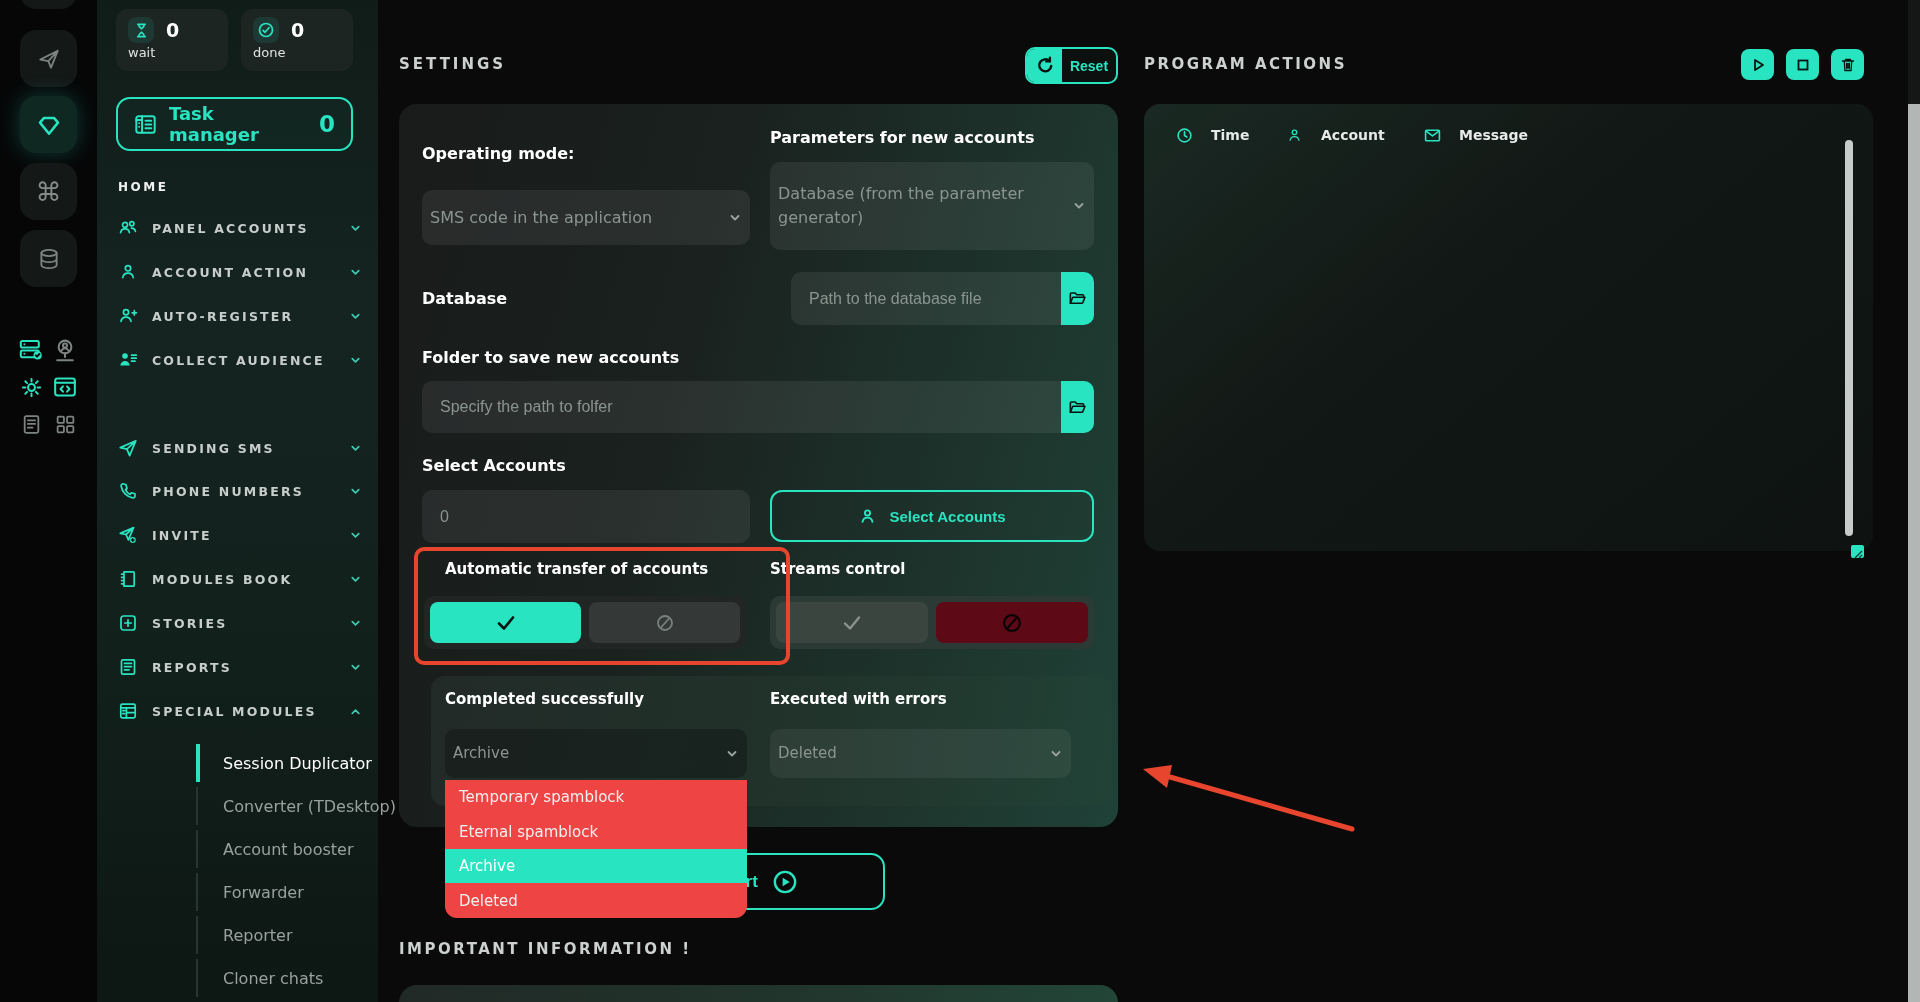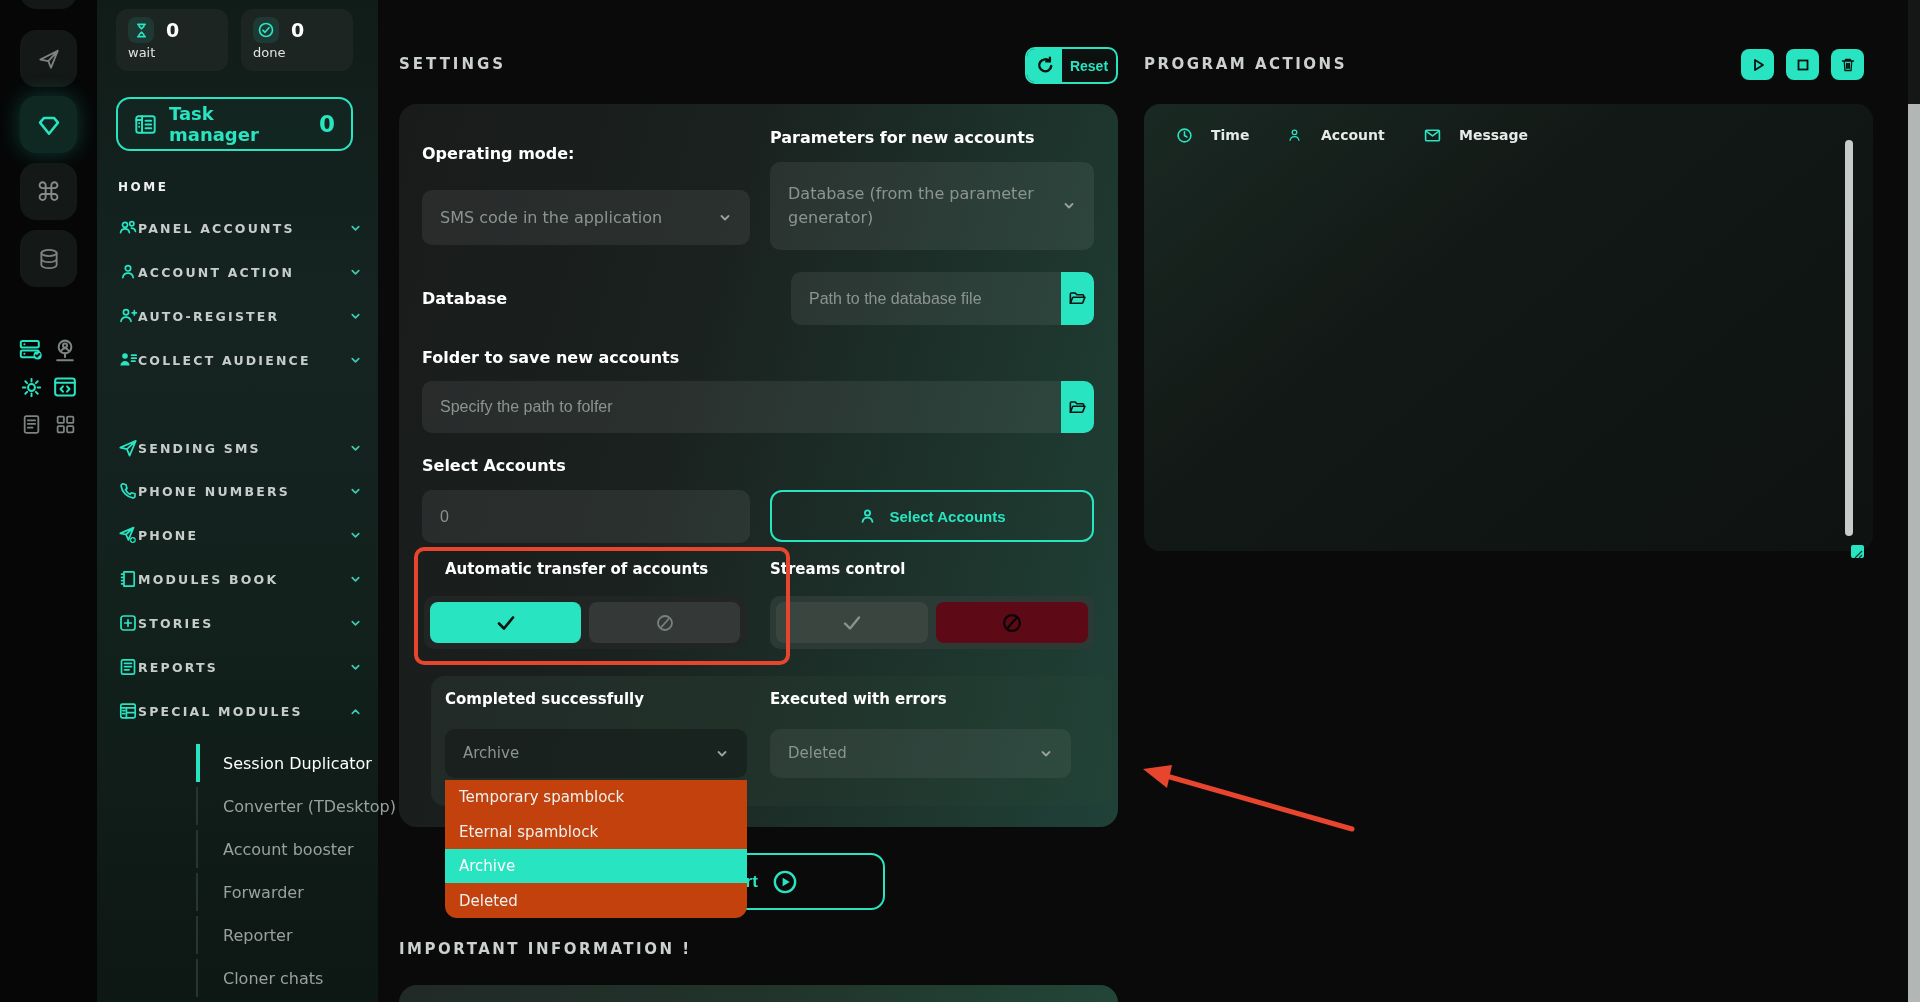--- a/index.html
+++ b/index.html
@@ -29,21 +29,21 @@
   .counter{position:absolute;top:9px;width:112px;height:62px;border-radius:12px;background:#1d2523;padding:8px 12px}
   .counter .row{display:flex;align-items:center;gap:12px}
   .cnt-icbox{width:26px;height:26px;border-radius:8px;background:rgba(41,228,193,.10);display:flex;align-items:center;justify-content:center}
   .cnt-val{color:#fff;font-size:19px;font-weight:bold}
   .cnt-label{color:#dfe4e2;font-size:13px;margin-top:2px}
   .taskmgr{position:absolute;left:19px;top:97px;width:237px;height:54px;border:2px solid var(--accent);
     border-radius:14px;display:flex;align-items:center;padding:0 16px;gap:12px;background:rgba(41,228,193,.03)}
   .taskmgr-label{color:var(--accent);font-size:18px;font-weight:bold;flex:1}
   .taskmgr-badge{color:var(--accent);font-size:23px;font-weight:bold}
   .home-label{position:absolute;left:21px;top:180px;color:#eef1f0;font-size:12px;font-weight:bold;letter-spacing:2.5px}
-  .mi{position:absolute;left:21px;width:244px;height:36px;display:flex;align-items:center;cursor:pointer}
+  .mi{position:absolute;left:21px;width:244px;height:36px;display:flex;align-items:center;gap:14px;cursor:pointer}
   .mi-label{color:#c6cdca;font-size:12.5px;font-weight:bold;letter-spacing:2.2px;flex:1;white-space:nowrap}
   .chev{width:13px;height:13px}
   .chev path{stroke:#3fcab0;stroke-width:1.8;fill:none;stroke-linecap:round;stroke-linejoin:round}
   .chev.up{transform:rotate(180deg)}
   .sub{position:absolute;left:99px;width:220px;height:38px;display:flex;align-items:center;padding-left:25px;
        border-left:2px solid #273631;color:#99a19d;font-size:16px;cursor:pointer;white-space:nowrap}
   .sub.active{border-left:4px solid var(--accent);color:#fff;padding-left:23px}
 
   
   .ic{fill:none;stroke:var(--accent);stroke-width:1.7;stroke-linecap:round;stroke-linejoin:round}
@@ -54,21 +54,21 @@
   .h-caps{color:#ccd1cf;font-size:15px;font-weight:bold;letter-spacing:3px;position:absolute}
   .reset-btn{position:absolute;left:1025px;top:47px;width:93px;height:37px;border:2px solid var(--accent);
     border-radius:10px;background:#0c100f;display:flex;align-items:stretch;overflow:hidden;cursor:pointer}
   .reset-ic{width:35px;background:var(--accent);display:flex;align-items:center;justify-content:center}
   .reset-label{flex:1;display:flex;align-items:center;justify-content:center;color:var(--accent);font-size:14px;font-weight:bold}
 
   .card{position:absolute;left:399px;top:104px;width:719px;height:723px;border-radius:18px;
     background:linear-gradient(105deg,#191b1a 0%,#1a211f 38%,#1d332b 72%,#20443a 105%);}
   .flabel{position:absolute;color:#fff;font-size:16px;font-weight:bold;white-space:nowrap}
   .select{position:absolute;background:rgba(255,255,255,.07);border-radius:10px;display:flex;align-items:center;
-          padding:0 18px;color:var(--ph);font-size:16px;cursor:pointer}
+          padding:0 8px;color:var(--ph);font-size:16px;cursor:pointer}
   .select .sel-text{flex:1;line-height:1.5}
   .sel-chev{width:14px;height:14px;flex:none}
   .sel-chev path{stroke:#9aa39f;stroke-width:1.8;fill:none;stroke-linecap:round;stroke-linejoin:round}
   .tinput{position:absolute;background:rgba(255,255,255,.07);border:none;outline:none;border-radius:10px;
           padding:0 18px;color:#cfd5d2;font-size:16px}
   .tinput::placeholder{color:var(--ph)}
   .tinput.with-btn{border-radius:10px 0 0 10px}
   .folder-btn{position:absolute;width:33px;background:var(--accent);border:none;border-radius:0 10px 10px 0;
               display:flex;align-items:center;justify-content:center;cursor:pointer}
   .sel-acc-btn{position:absolute;left:371px;top:386px;width:324px;height:52px;border:2px solid var(--accent);
@@ -81,21 +81,21 @@
   .tg-green-bg{background:#2c3a35}
   .seg-on{background:var(--accent)}
   .seg-off-idle{background:#343837}
   .seg-check-idle{background:#3b4540}
   .seg-maroon{background:var(--maroon)}
 
   .inner-card{position:absolute;left:32px;top:572px;width:681px;height:130px;border-radius:14px;
     background:linear-gradient(100deg,#222a27 0%,#21332b 55%,#224c3e 130%);}
   .ilabel{position:absolute;color:#fff;font-size:15px;font-weight:bold;white-space:nowrap}
 
-  .dropdown{position:absolute;left:445px;top:780px;width:302px;height:138px;background:#c2410c;
+  .dropdown{position:absolute;left:445px;top:780px;width:302px;height:138px;background:#ef4444;
     border-radius:0 0 12px 12px;z-index:30;display:flex;flex-direction:column;justify-content:space-evenly}
   .opt{height:34px;display:flex;align-items:center;padding:0 14px;color:#eef1f0;font-size:15px;cursor:pointer}
   .opt.selected{background:var(--accent);color:#fff}
 
   .start-btn{position:absolute;left:632px;top:853px;width:253px;height:57px;border:2px solid var(--accent);
     border-radius:14px;background:transparent;display:flex;align-items:center;justify-content:center;gap:14px;
     color:var(--accent);font-size:17px;font-weight:bold;z-index:10;cursor:pointer}
 
   .bottom-sliver{position:absolute;left:399px;top:985px;width:719px;height:40px;border-radius:18px;
     background:linear-gradient(100deg,#20282 0%,#21332b 50%,#224c3e 120%);
@@ -284,21 +284,21 @@
       <svg class="chev" viewBox="0 0 14 14">
           <path d="M3.5 5l3.5 3.5L10.5 5"></path>
         </svg>
     </div>
     <div class="mi" style="top:517px">
       <svg class="ic" width="20" height="20" viewBox="0 0 20 20">
           <path d="M2.3 8.4 15.6 2.6 10.4 14.9 8 9.5Z M8 9.5 15.6 2.6"></path>
           <circle cx="14.8" cy="15" r="3" fill="#29e4c1" stroke="none"></circle>
           <path d="M13.4 15h2.8 M14.8 13.6v2.8" style="stroke:#0d1714;stroke-width:1.3"></path>
         </svg>
-      <span class="mi-label">PHONE</span>
+      <span class="mi-label">INVITE</span>
       <svg class="chev" viewBox="0 0 14 14">
           <path d="M3.5 5l3.5 3.5L10.5 5"></path>
         </svg>
     </div>
     <div class="mi" style="top:561px">
       <svg class="ic" width="20" height="20" viewBox="0 0 20 20">
           <path d="M6 2.8h9.2c.6 0 1 .4 1 1v12.4c0 .6-.4 1-1 1H6Z M6 2.8v14.4 M3.6 5.2h2 M3.6 8.4h2 M3.6 11.6h2 M3.6 14.8h2"></path>
         </svg>
       <span class="mi-label">MODULES BOOK</span>
       <svg class="chev" viewBox="0 0 14 14">

